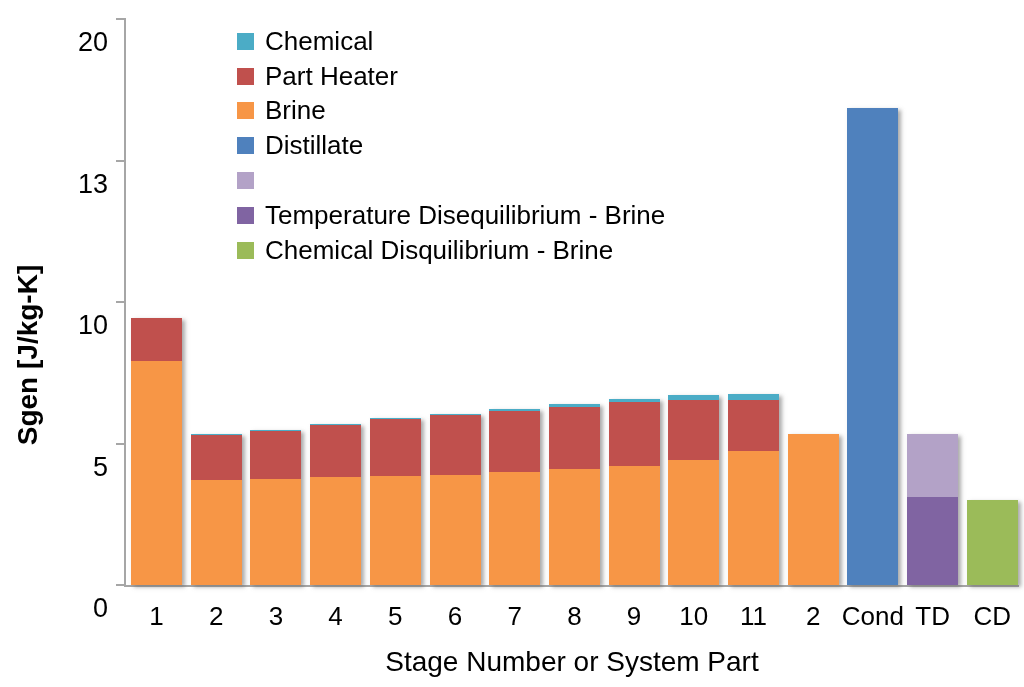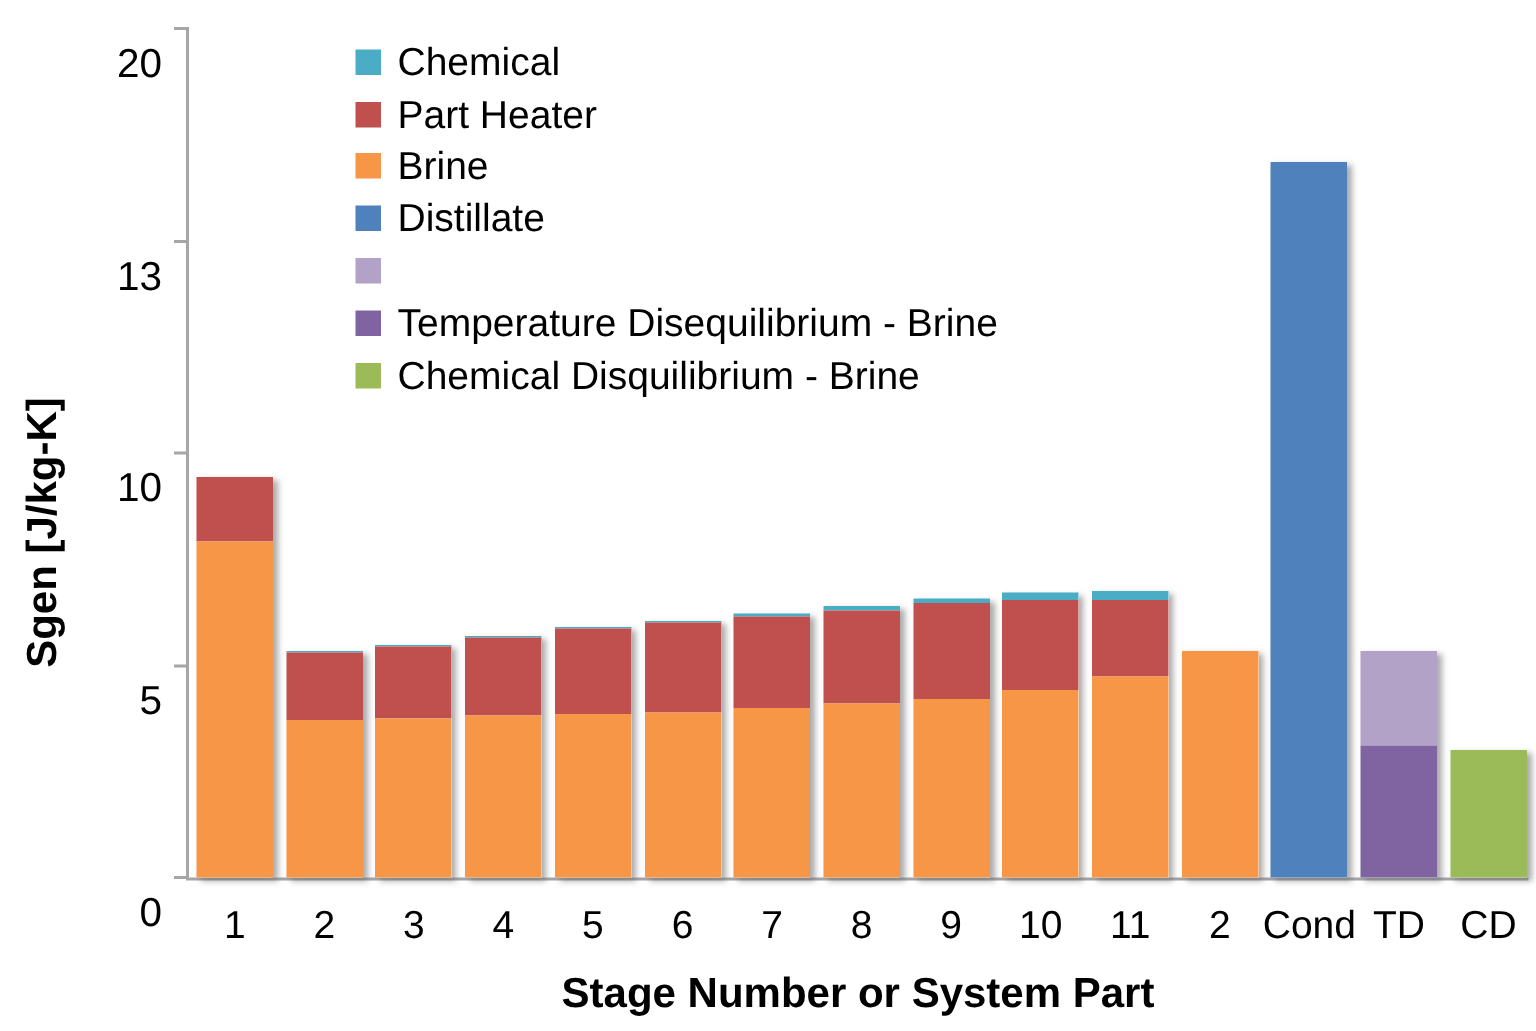--- a/index.html
+++ b/index.html
@@ -50,21 +50,21 @@
     font-size: 26px;
     color: #000;
   }
   #x-axis-title {
     position: absolute;
     left: 125px;
     top: 646px;
     width: 894px;
     text-align: center;
     font-size: 28px;
-    font-weight: bold;
+    font-weight: normal;
     color: #000;
   }
   #y-axis-title {
     position: absolute;
     left: -72px;
     top: 339px;
     width: 200px;
     text-align: center;
     transform: rotate(-90deg);
     transform-origin: center center;

